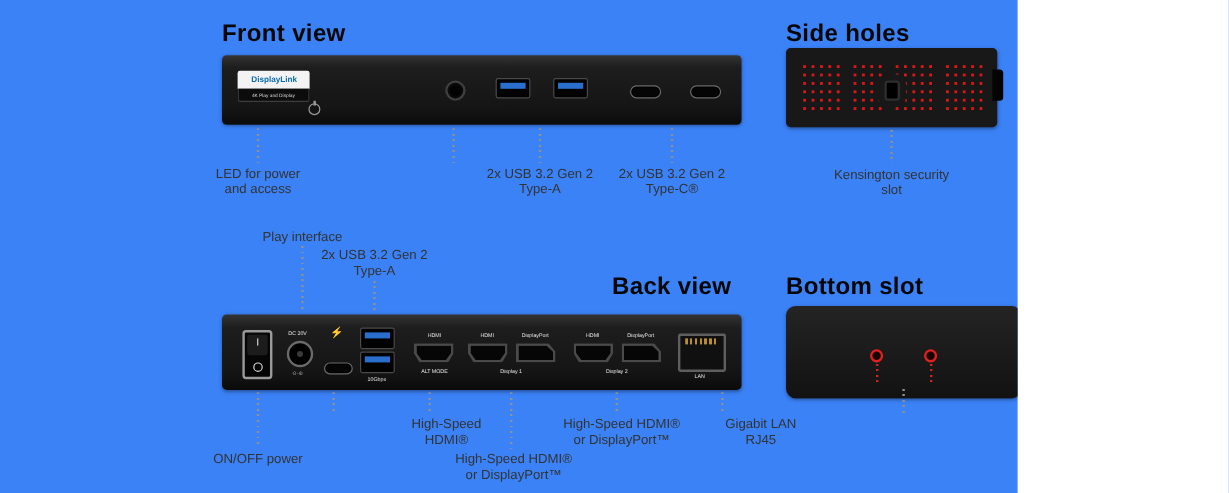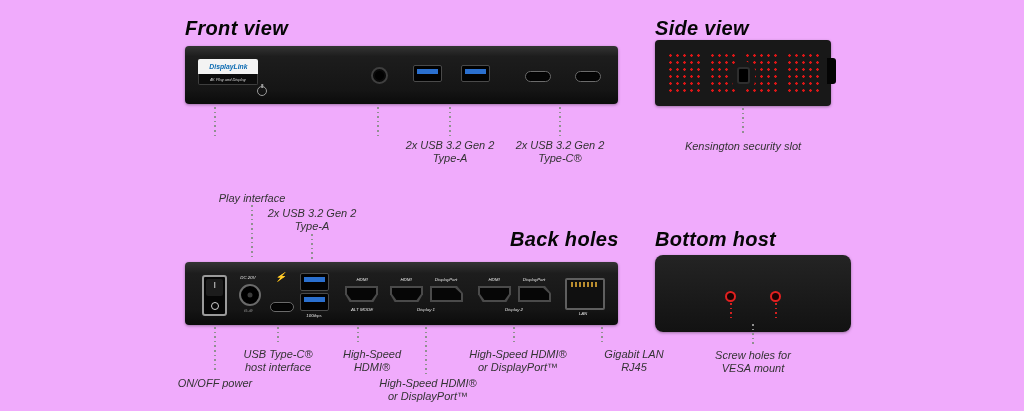--- a/index.html
+++ b/index.html
@@ -1,17 +1,17 @@
 <!DOCTYPE html>
 <html><head>
 <meta charset="utf-8">
 <style>
   html,body{margin:0;padding:0;}
   body{background:#fff;}
-  .stage{position:relative;width:1024px;height:411px;background:#f0abfc;font-family:"Liberation Sans",sans-serif;overflow:hidden;font-style:italic;}
+  .stage{position:relative;width:848px;height:411px;background:#3b82f6;font-family:"Liberation Sans",sans-serif;overflow:hidden;}
   .abs{position:absolute;}
   .view-title{font-size:20px;font-weight:700;color:#060606;letter-spacing:.3px;white-space:nowrap;}
   .lbl{font-size:11px;line-height:1.18;color:#333;text-align:center;white-space:pre-line;transform:translateX(-50%);}
   .leader{width:2px;background-image:repeating-linear-gradient(#909090 0 1.6px,transparent 1.6px 4.6px);}
   .leader-red{width:2px;background-image:repeating-linear-gradient(#d42020 0 1.6px,transparent 1.6px 4.6px);}
   .device{position:absolute;background:linear-gradient(180deg,#343434,#1d1d1d 18%,#151515 75%,#0b0b0b);border-radius:4px;box-shadow:0 1px 3px rgba(0,0,0,.35);}
   
   .dl-badge{position:absolute;width:60px;}
   .dl-badge .top{height:15px;background:#f3f3f3;border-radius:2px 2px 0 0;display:flex;align-items:center;justify-content:center;}
   .dl-badge .top span{font-size:8px;font-weight:700;color:#0a6ab2;transform:scale(.85);white-space:nowrap;}
@@ -74,40 +74,42 @@
       </div>
     <div class="usbc" style="left:340px;top:25px;width:24px;height:9px"></div>
     <div class="usbc" style="left:390px;top:25px;width:24px;height:9px"></div>
   </div>
 
   <div class="leader abs" style="left:214px;top:107px;height:29px"></div>
   <div class="leader abs" style="left:377px;top:107px;height:29px"></div>
   <div class="leader abs" style="left:449px;top:107px;height:29px"></div>
   <div class="leader abs" style="left:559px;top:107px;height:29px"></div>
 
+  <div class="lbl abs" style="left:215px;top:139px">LED for power
+and access</div>
   <div class="lbl abs" style="left:450px;top:139px">2x USB 3.2 Gen 2
 Type-A</div>
   <div class="lbl abs" style="left:560px;top:139px">2x USB 3.2 Gen 2
 Type-C®</div>
 
-  <div class="view-title abs" style="left:655px;top:17px">Side view</div>
+  <div class="view-title abs" style="left:655px;top:17px">Side holes</div>
 
   <div class="device" style="left:655px;top:40px;width:176px;height:66px;background:#181818">
     <div class="dots" style="left:12px;top:12px;width:152px;height:42px"></div>
     <div class="gap" style="left:46px;top:10px;width:7px;height:46px"></div>
     <div class="gap" style="left:84px;top:10px;width:7px;height:46px"></div>
     <div class="gap" style="left:122px;top:10px;width:7px;height:46px"></div>
     <div class="kslot" style="left:82px;top:27px"></div>
     <div class="side-tab" style="left:172px;top:18px"></div>
   </div>
 
   <div class="leader abs" style="left:742px;top:108px;height:28px"></div>
   <div class="lbl abs" style="left:743px;top:140px">Kensington security slot</div>
 
-  <div class="view-title abs" style="left:510px;top:228px">Back holes</div>
+  <div class="view-title abs" style="left:510px;top:228px">Back view</div>
 
   <div class="lbl abs" style="left:252px;top:192px">Play interface</div>
   <div class="leader abs" style="left:251px;top:205px;height:55px"></div>
   <div class="lbl abs" style="left:312px;top:207px">2x USB 3.2 Gen 2
 Type-A</div>
   <div class="leader abs" style="left:311px;top:234px;height:26px"></div>
 
   <div class="device" style="left:185px;top:262px;width:433px;height:63px">
     <div class="rocker" style="left:17px;top:13px;width:21px;height:37px">
       <div class="half"></div>
@@ -165,37 +167,33 @@
   </div>
 
   <div class="leader abs" style="left:214px;top:327px;height:46px"></div>
   <div class="leader abs" style="left:277px;top:327px;height:18px"></div>
   <div class="leader abs" style="left:357px;top:327px;height:18px"></div>
   <div class="leader abs" style="left:425px;top:327px;height:47px"></div>
   <div class="leader abs" style="left:513px;top:327px;height:18px"></div>
   <div class="leader abs" style="left:601px;top:327px;height:18px"></div>
 
   <div class="lbl abs" style="left:215px;top:377px">ON/OFF power</div>
-  <div class="lbl abs" style="left:278px;top:348px">USB Type-C®
-host interface</div>
   <div class="lbl abs" style="left:372px;top:348px">High-Speed
 HDMI®</div>
   <div class="lbl abs" style="left:428px;top:377px">High-Speed HDMI®
 or DisplayPort™</div>
   <div class="lbl abs" style="left:518px;top:348px">High-Speed HDMI®
 or DisplayPort™</div>
   <div class="lbl abs" style="left:634px;top:348px">Gigabit LAN
 RJ45</div>
 
-  <div class="view-title abs" style="left:655px;top:228px">Bottom host</div>
+  <div class="view-title abs" style="left:655px;top:228px">Bottom slot</div>
 
   <div class="device" style="left:655px;top:255px;width:196px;height:77px;border-radius:8px;background:linear-gradient(180deg,#242424,#121212)">
     <div class="screw" style="left:70px;top:36px"></div>
     <div class="screw" style="left:115px;top:36px"></div>
   </div>
 
   <div class="leader-red abs" style="left:730px;top:303px;height:18px"></div>
   <div class="leader-red abs" style="left:775px;top:303px;height:18px"></div>
   <div class="leader abs" style="left:752px;top:324px;height:22px"></div>
-  <div class="lbl abs" style="left:753px;top:349px">Screw holes for
-VESA mount</div>
 
 </div>
 
 </body></html>

